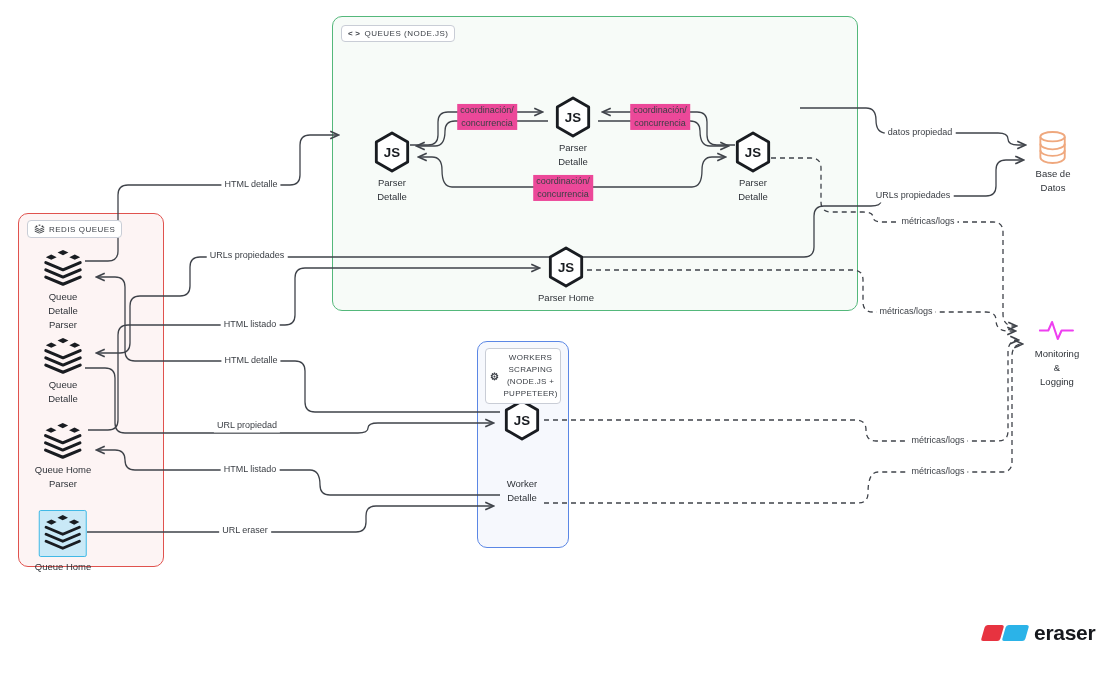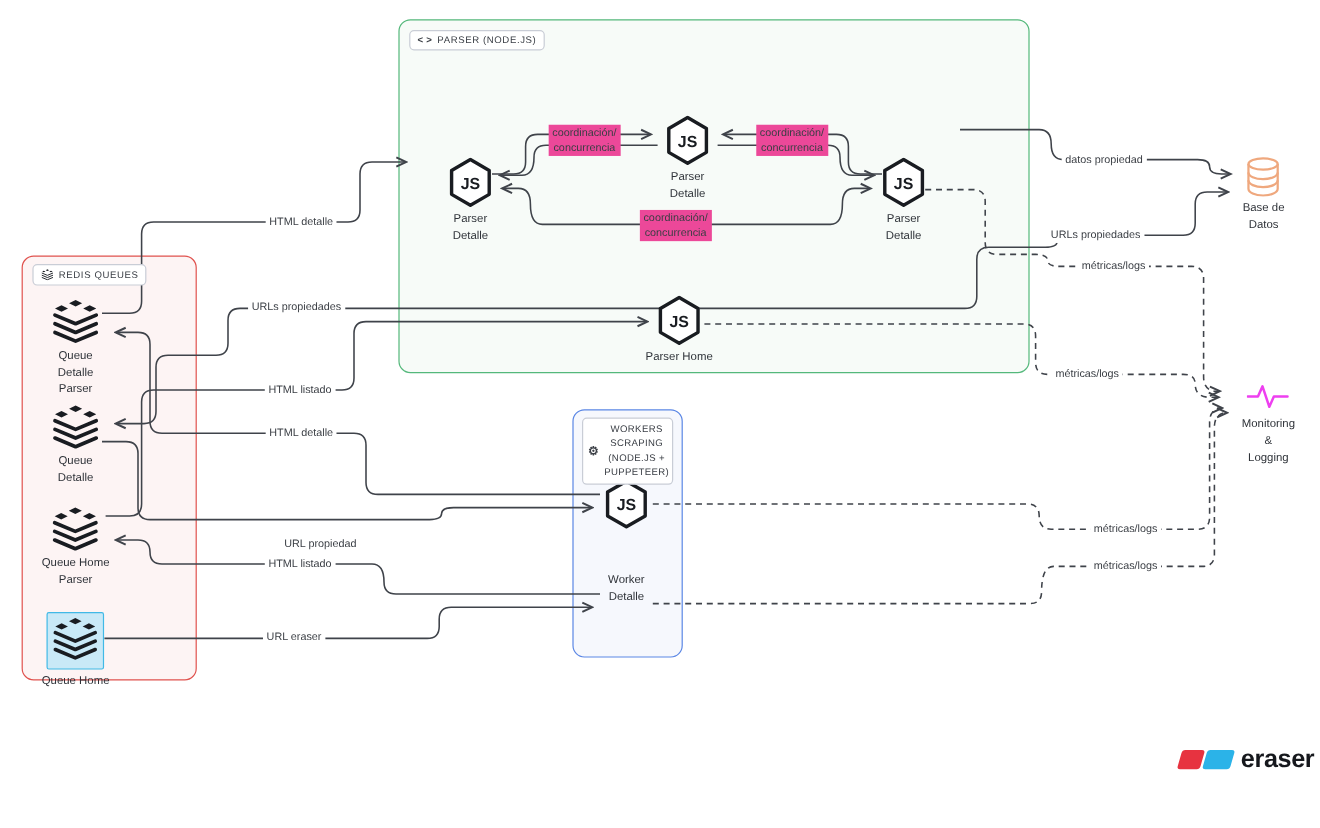--- a/index.html
+++ b/index.html
@@ -83,21 +83,21 @@
             <use href="#sym-queue"></use>
           </svg>
       </span>
       <span>REDIS QUEUES</span>
     </div>
   </div>
 
   <div class="container c-parsers">
     <div class="chip" style="left:8px;top:8px;">
       <span class="ci">&lt; &gt;</span>
-      <span>PARSER (NODE.JS)</span>
+      <span>QUEUES (NODE.JS)</span>
     </div>
   </div>
 
 
   <div class="container c-workers">
     <div class="chip chip-workers">
       <span class="ci" style="font-size:10px;">⚙</span>
       <span class="wtxt">WORKERS SCRAPING (NODE.JS + PUPPETEER)</span>
     </div>
   </div>
@@ -206,21 +206,21 @@
         <use href="#sym-pulse"></use>
       </svg>
     <div class="node-label">Monitoring &amp;
 Logging</div>
   </div>
 
   <div class="edge-label" style="left:251px;top:185px;">HTML detalle</div>
   <div class="edge-label" style="left:247px;top:256px;">URLs propiedades</div>
   <div class="edge-label" style="left:250px;top:325px;">HTML listado</div>
   <div class="edge-label" style="left:251px;top:361px;">HTML detalle</div>
-  <div class="edge-label" style="left:247px;top:453px;margin-left:20px;">URL propiedad</div>
+  <div class="edge-label" style="left:247px;top:426px;">URL propiedad</div>
   <div class="edge-label" style="left:250px;top:470px;">HTML listado</div>
   <div class="edge-label" style="left:245px;top:531px;">URL eraser</div>
   <div class="edge-label" style="left:920px;top:133px;">datos propiedad</div>
   <div class="edge-label" style="left:913px;top:196px;">URLs propiedades</div>
   <div class="edge-label" style="left:928px;top:222px;">métricas/logs</div>
   <div class="edge-label" style="left:906px;top:312px;">métricas/logs</div>
   <div class="edge-label" style="left:938px;top:441px;">métricas/logs</div>
   <div class="edge-label" style="left:938px;top:472px;">métricas/logs</div>
   <div class="edge-label inblue" style="left:487px;top:117px;">coordinación/
 concurrencia</div>

